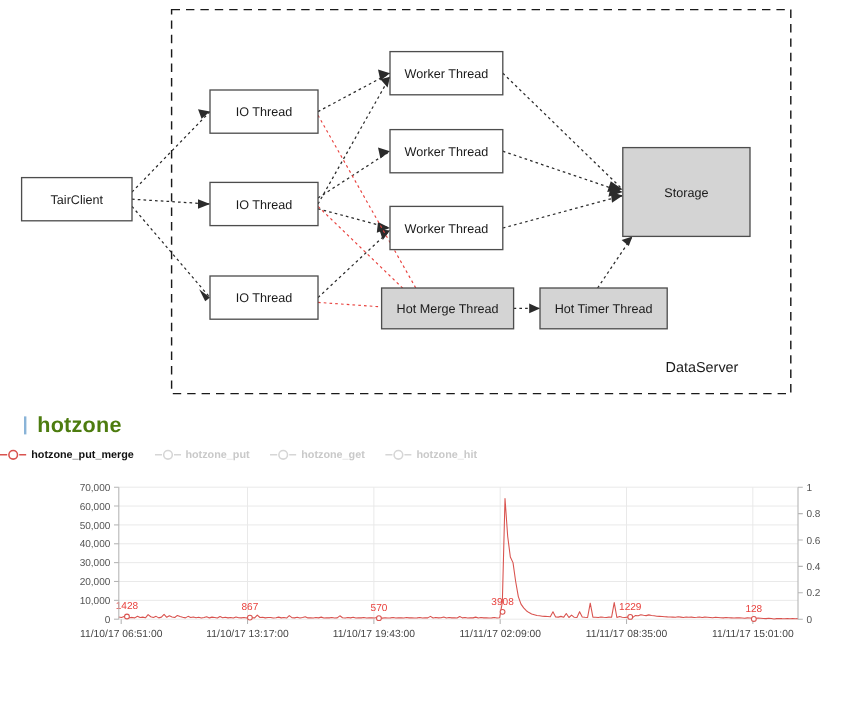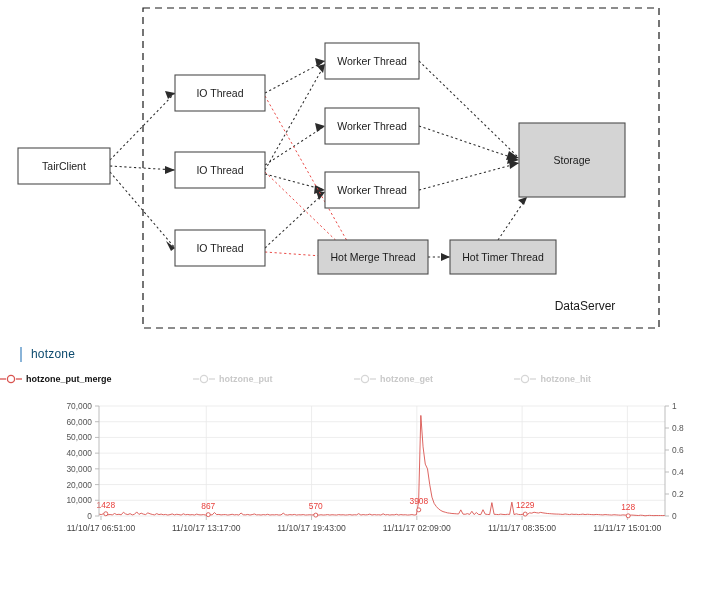--- a/index.html
+++ b/index.html
@@ -80,31 +80,32 @@
     align-items: center;
     height: 20px;
   }
   #hotzone-accent {
     width: 2px;
     height: 15px;
     background: #8ab4d8;
     margin-right: 9px;
   }
   #hotzone-title {
-    font-size: 12px;
-    color: #0c4a6e;
+    font-size: 18px;
+    color: #4d7c0f;
     letter-spacing: .2px;
+    font-weight: bold;
   }
 
   #legend {
     position: absolute;
     left: 0; top: 376px;
     width: 591px;
     display: flex;
-    justify-content: space-between;
+    justify-content: flex-start;
     align-items: center;
     gap: 17px;
   }
   #legend { top: 38px; }
   .legend-item {
     display: flex;
     align-items: center;
     gap: 4px;
     font-size: 9px;
     white-space: nowrap;

